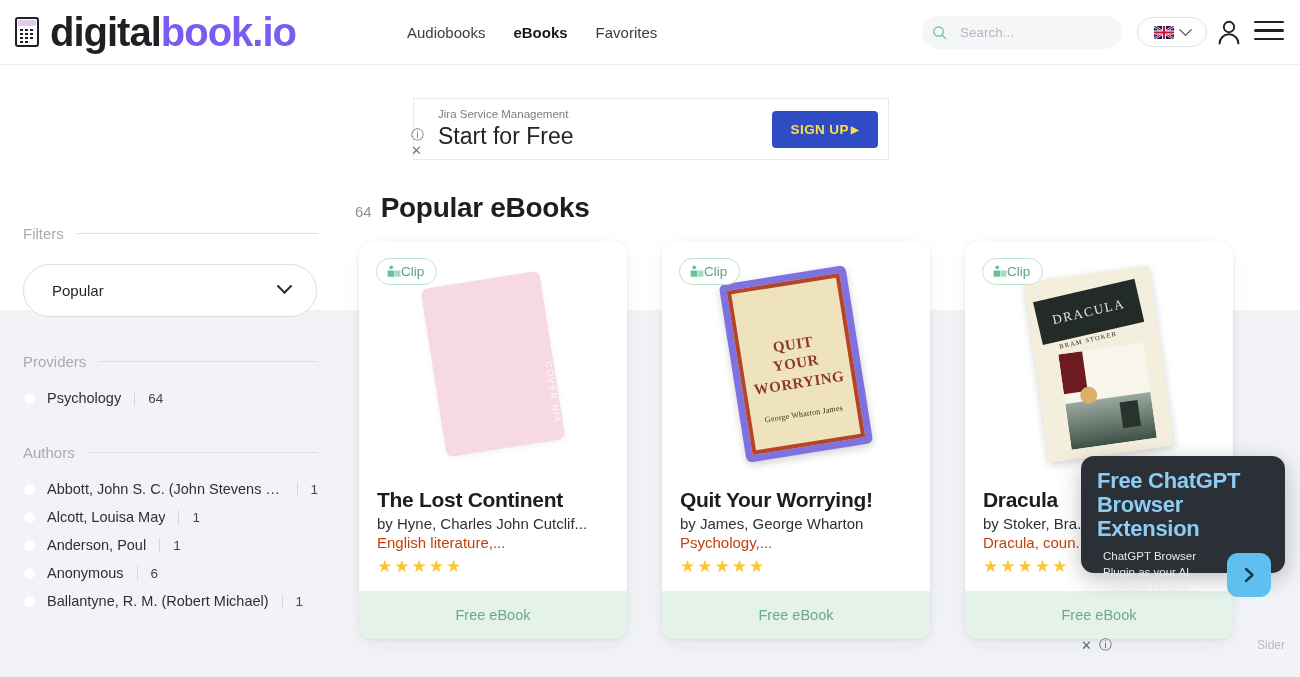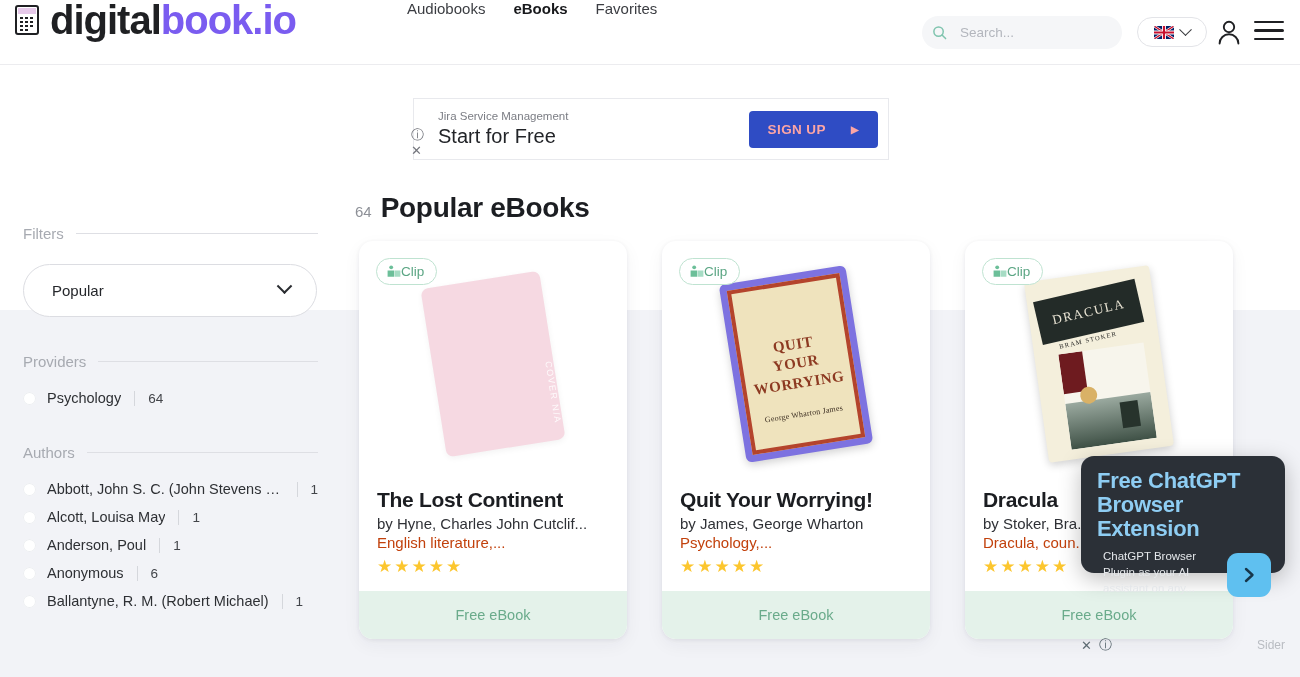--- a/index.html
+++ b/index.html
@@ -14,21 +14,21 @@
   
   .bg-tint {
     position:absolute; left:0; top:310px; width:1300px; height:367px;
     background:#f2f3f7;
   }
 
   
   .header {
     position:absolute; left:0; top:0; width:1300px; height:65px;
     background:#fff; border-bottom:1px solid #ececef;
-    display:flex; align-items:flex-start; z-index:40;
+    display:flex; align-items:center; z-index:40;
   }
   .logo-wrap { display:flex; align-items:center; margin-left:14px; gap:8px; }
   .logo-mark { width:28px; height:32px; position:relative; flex:0 0 auto; }
   .logo-text { font-size:40px; font-weight:700; letter-spacing:-1px; line-height:1; }
   .logo-dark { color:#1f2023; }
   .logo-purple { color:#7a5cf0; }
 
   .nav { display:flex; gap:28px; margin-left:111px; align-items:center; }
   .nav-item { font-size:15px; color:#3b3d42; cursor:pointer; white-space:nowrap;}
   .nav-item.active { font-weight:700; color:#18191c; }
@@ -60,27 +60,27 @@
   .burger span:last-child{margin-bottom:0;}
 
   
   .ad-banner {
     position:absolute; left:413px; top:98px; width:476px; height:62px;
     background:#fff; border:1px solid #e8e9ed;
     display:flex; align-items:center;
   }
   .ad-left { padding-left:24px; flex:1; }
   .ad-kicker { font-size:11.5px; color:#7b7d84; line-height:1.3; }
-  .ad-headline { font-size:20px; color:#222428; font-weight:400; line-height:1.25; }
+  .ad-headline { font-size:23px; color:#222428; font-weight:400; line-height:1.25; }
   .ad-info { position:absolute; left:411px; top:126px; font-size:13px; color:#73757c; }
   .ad-close { position:absolute; left:411px; top:143px; font-size:13px; color:#73757c; cursor:pointer;}
   .ad-btn {
-    margin-right:10px; background:#2f4cc4; color:#fca5a5; font-size:13.5px; font-weight:700;
+    margin-right:10px; background:#2f4cc4; color:#fde047; font-size:13.5px; font-weight:700;
     letter-spacing:.4px; border:none; border-radius:4px; padding:11px 19px; cursor:pointer;
-    display:flex; align-items:center; gap:25px; font-family:"Liberation Sans", sans-serif;
+    display:flex; align-items:center; gap:2px; font-family:"Liberation Sans", sans-serif;
   }
 
   
   .sidebar { position:absolute; left:23px; top:225px; width:295px; z-index:5;}
   .sec-head { display:flex; align-items:center; gap:12px; margin-bottom:6px; }
   .sec-title { font-size:15px; color:#a7aab1; white-space:nowrap; }
   .sec-rule { flex:1; height:1px; background:#dedfe4; }
 
   .select-pill {
     margin-top:22px; width:294px; height:53px; border:1px solid #dcdde2; border-radius:27px;

